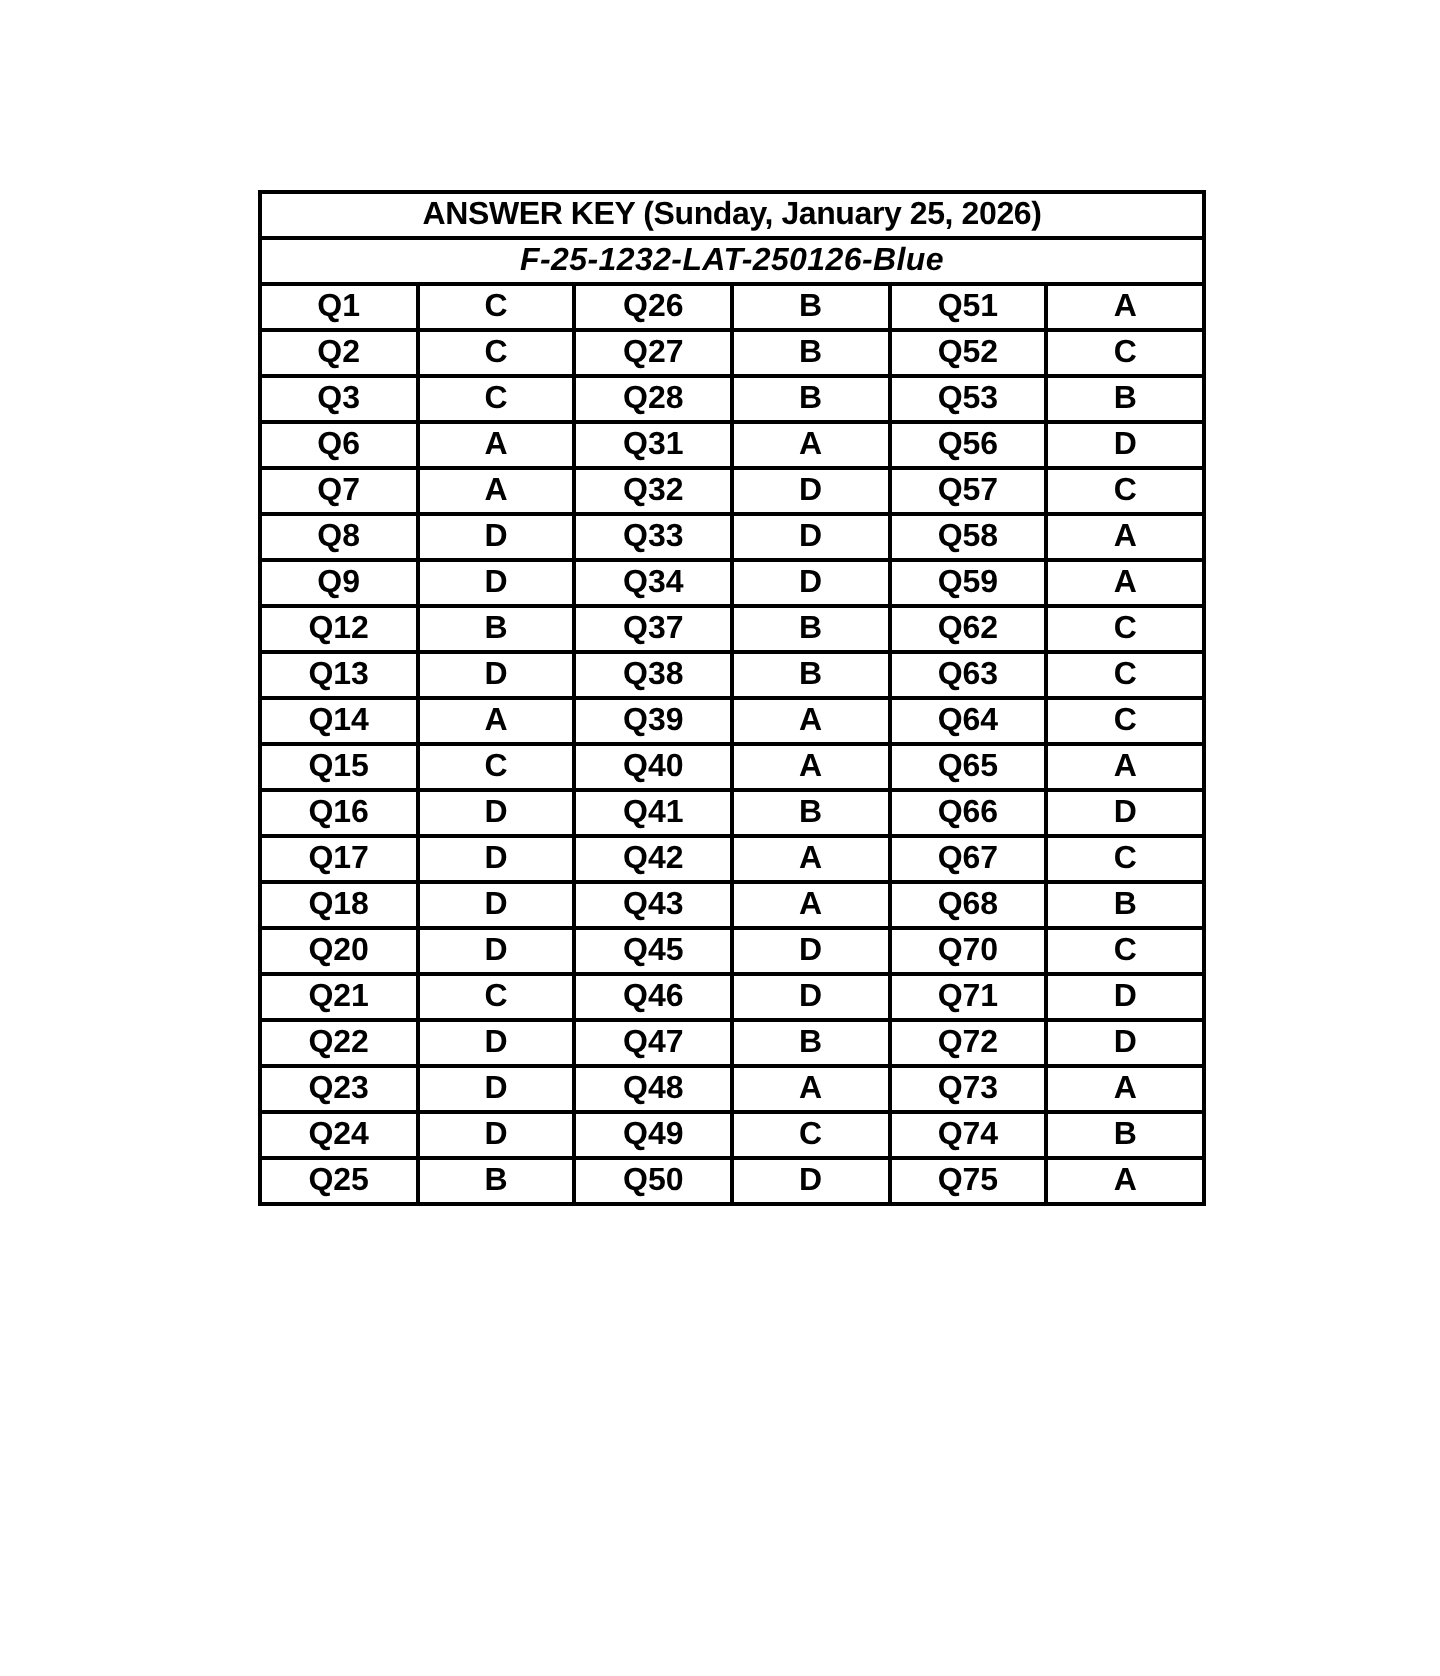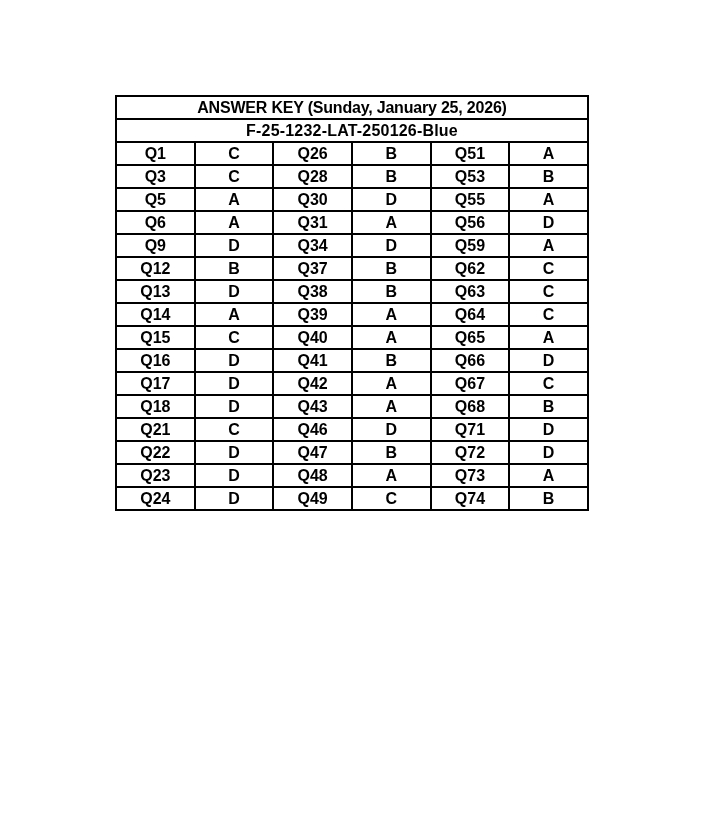--- a/index.html
+++ b/index.html
@@ -14,21 +14,21 @@
     font-family: "Liberation Sans", sans-serif;
     overflow: hidden;
   }
   .page {
     position: relative;
     width: 720px;
     height: 838px;
   }
   .key-wrap {
     position: absolute;
-    left: 115px;
+    left: 129px;
     top: 95px;
     width: 474px;
   }
   table.key {
     width: 474px;
     border-collapse: collapse;
     table-layout: fixed;
   }
   table.key td {
     border: 2px solid #000000;
@@ -49,20 +49,21 @@
     font-size: 16.5px;
     letter-spacing: -0.2px;
     height: 22px;
   }
   td.code-cell {
     background: #1313ee;
     color: #0b0b70;
     font-size: 14.5px;
     height: 19px;
     letter-spacing: 0.2px;
+    font-style: italic;
   }
   td.qcell {
     width: 82px;
     font-size: 16.5px;
   }
   td.acell {
     width: 76px;
     font-size: 16.5px;
   }
 </style>
@@ -81,44 +82,60 @@
         </tr>
       <tr>
             <td class="qcell">Q1</td>
             <td class="acell">C</td>
             <td class="qcell">Q26</td>
             <td class="acell">B</td>
             <td class="qcell">Q51</td>
             <td class="acell">A</td>
           </tr>
           <tr>
+            <td class="qcell">Q2</td>
+            <td class="acell">C</td>
+            <td class="qcell">Q27</td>
+            <td class="acell">B</td>
+            <td class="qcell">Q52</td>
+            <td class="acell">C</td>
+          </tr>
+          <tr>
             <td class="qcell">Q3</td>
             <td class="acell">C</td>
             <td class="qcell">Q28</td>
             <td class="acell">B</td>
             <td class="qcell">Q53</td>
             <td class="acell">B</td>
           </tr>
           <tr>
-            <td class="qcell">Q5</td>
-            <td class="acell">A</td>
-            <td class="qcell">Q30</td>
-            <td class="acell">D</td>
-            <td class="qcell">Q55</td>
-            <td class="acell">A</td>
-          </tr>
-          <tr>
             <td class="qcell">Q6</td>
             <td class="acell">A</td>
             <td class="qcell">Q31</td>
             <td class="acell">A</td>
             <td class="qcell">Q56</td>
             <td class="acell">D</td>
           </tr>
           <tr>
+            <td class="qcell">Q7</td>
+            <td class="acell">A</td>
+            <td class="qcell">Q32</td>
+            <td class="acell">D</td>
+            <td class="qcell">Q57</td>
+            <td class="acell">C</td>
+          </tr>
+          <tr>
+            <td class="qcell">Q8</td>
+            <td class="acell">D</td>
+            <td class="qcell">Q33</td>
+            <td class="acell">D</td>
+            <td class="qcell">Q58</td>
+            <td class="acell">A</td>
+          </tr>
+          <tr>
             <td class="qcell">Q9</td>
             <td class="acell">D</td>
             <td class="qcell">Q34</td>
             <td class="acell">D</td>
             <td class="qcell">Q59</td>
             <td class="acell">A</td>
           </tr>
           <tr>
             <td class="qcell">Q12</td>
             <td class="acell">B</td>
@@ -169,20 +186,28 @@
           </tr>
           <tr>
             <td class="qcell">Q18</td>
             <td class="acell">D</td>
             <td class="qcell">Q43</td>
             <td class="acell">A</td>
             <td class="qcell">Q68</td>
             <td class="acell">B</td>
           </tr>
           <tr>
+            <td class="qcell">Q20</td>
+            <td class="acell">D</td>
+            <td class="qcell">Q45</td>
+            <td class="acell">D</td>
+            <td class="qcell">Q70</td>
+            <td class="acell">C</td>
+          </tr>
+          <tr>
             <td class="qcell">Q21</td>
             <td class="acell">C</td>
             <td class="qcell">Q46</td>
             <td class="acell">D</td>
             <td class="qcell">Q71</td>
             <td class="acell">D</td>
           </tr>
           <tr>
             <td class="qcell">Q22</td>
             <td class="acell">D</td>
@@ -199,17 +224,25 @@
             <td class="qcell">Q73</td>
             <td class="acell">A</td>
           </tr>
           <tr>
             <td class="qcell">Q24</td>
             <td class="acell">D</td>
             <td class="qcell">Q49</td>
             <td class="acell">C</td>
             <td class="qcell">Q74</td>
             <td class="acell">B</td>
+          </tr>
+          <tr>
+            <td class="qcell">Q25</td>
+            <td class="acell">B</td>
+            <td class="qcell">Q50</td>
+            <td class="acell">D</td>
+            <td class="qcell">Q75</td>
+            <td class="acell">A</td>
           </tr>
         </tbody>
     </table>
   </div>
 </div>
 
 </body></html>

